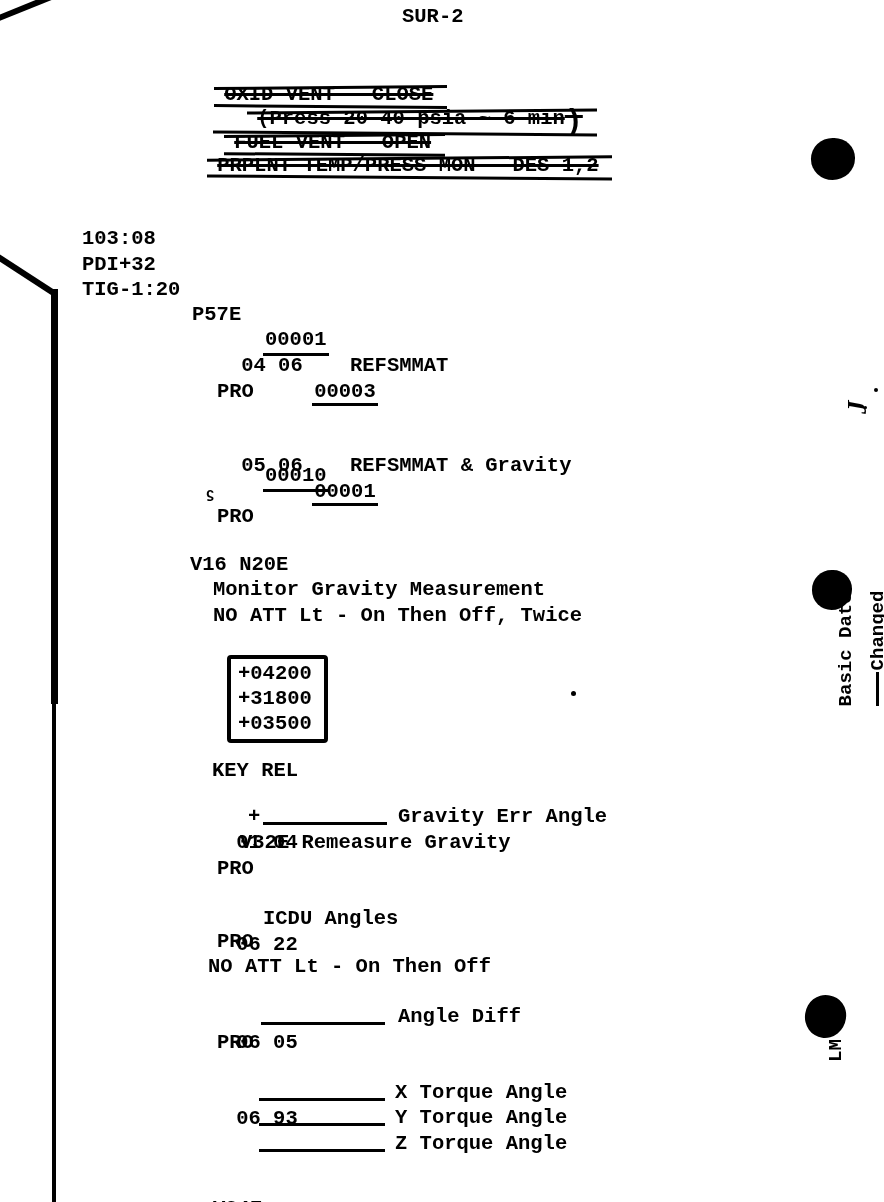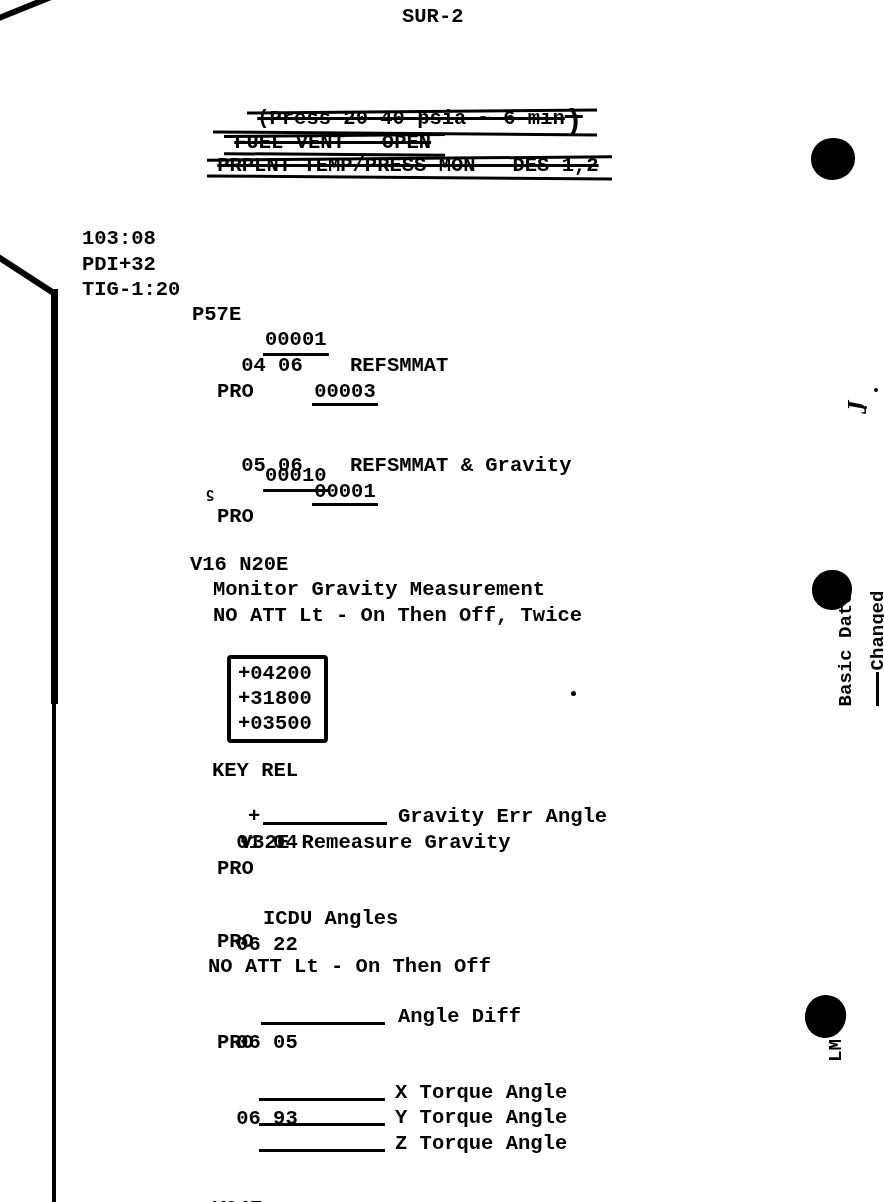--- a/index.html
+++ b/index.html
@@ -51,20 +51,23 @@
   .diag{transform-origin:0 0;}
   .speck{position:absolute;background:#000;border-radius:50%;}
 </style>
 </head>
 <body>
 
 <div class="page">
 
   <div class="t" style="left:402px;top:4px;">SUR-2</div>
 
+  <div class="t" style="left:175px;top:56px;">
+    <span class="struck-text">OXID VENT - CLOSE</span>
+  </div>
   <div class="t" style="left:208px;top:80px;">
     <span class="struck-text strike-wide"><span>(Press 20-40 psia ~ 6 min</span><span class="big-paren">)</span></span>
   </div>
   <div class="t" style="left:185px;top:104px;">
     <span class="struck-text">FUEL VENT - OPEN</span>
   </div>
   <div class="t" style="left:168px;top:127px;">
     <span class="struck-text">PRPLNT TEMP/PRESS MON - DES 1,2</span>
   </div>
 

